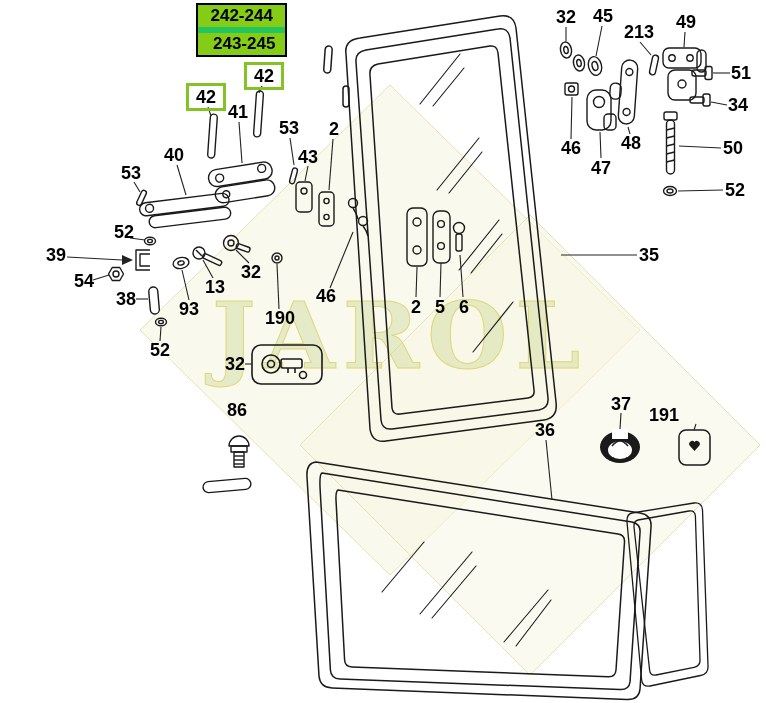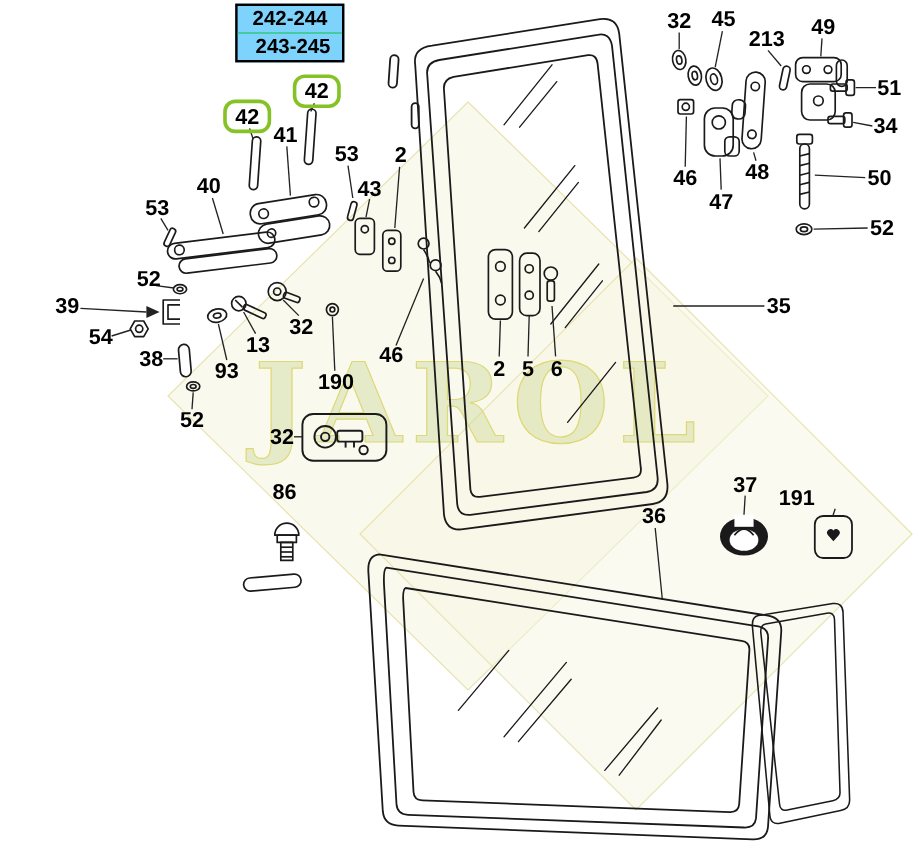--- a/index.html
+++ b/index.html
@@ -7,29 +7,29 @@
     position:relative;width:766px;height:703px;background:#ffffff;
     font-family:"Liberation Sans", sans-serif;overflow:hidden;
   }
   svg.art{position:absolute;left:0;top:0;}
   .lbl{
     position:absolute;transform:translate(-50%,-50%);
     font-weight:bold;font-size:18px;color:#000;line-height:1;
     white-space:nowrap;cursor:pointer;z-index:3;
   }
   .lbl.hl{
-    border:3px solid #85c226;border-radius:10px;padding:2px 7px;background:transparent;
+    border:3px solid #85c226;border-radius:0;padding:2px 7px;background:transparent;
   }
   .refbox{
     position:absolute;left:196px;top:3px;z-index:3;
-    border:2px solid #000;background:#7dd3fc;text-align:center;
+    border:2px solid #000;background:#84cc16;text-align:center;
     font-weight:bold;font-size:17px;color:#000;
   }
   .refbox .row{padding:1px 10px;cursor:pointer;}
-  .refbox .row + .row{border-top:1px solid #22c55e;padding-left:15px;}
+  .refbox .row + .row{border-top:6px solid #22c55e;padding-left:15px;}
 </style>
 </head>
 <body>
 
 <div class="canvas">
 
   <svg class="art" width="766" height="703" viewBox="0 0 766 703">
 
     <g>
       <polygon points="390,85 640,330 390,575 140,330" fill="#f7f5e2" fill-opacity="0.6" stroke="#e7e3ae" stroke-width="1"></polygon>

